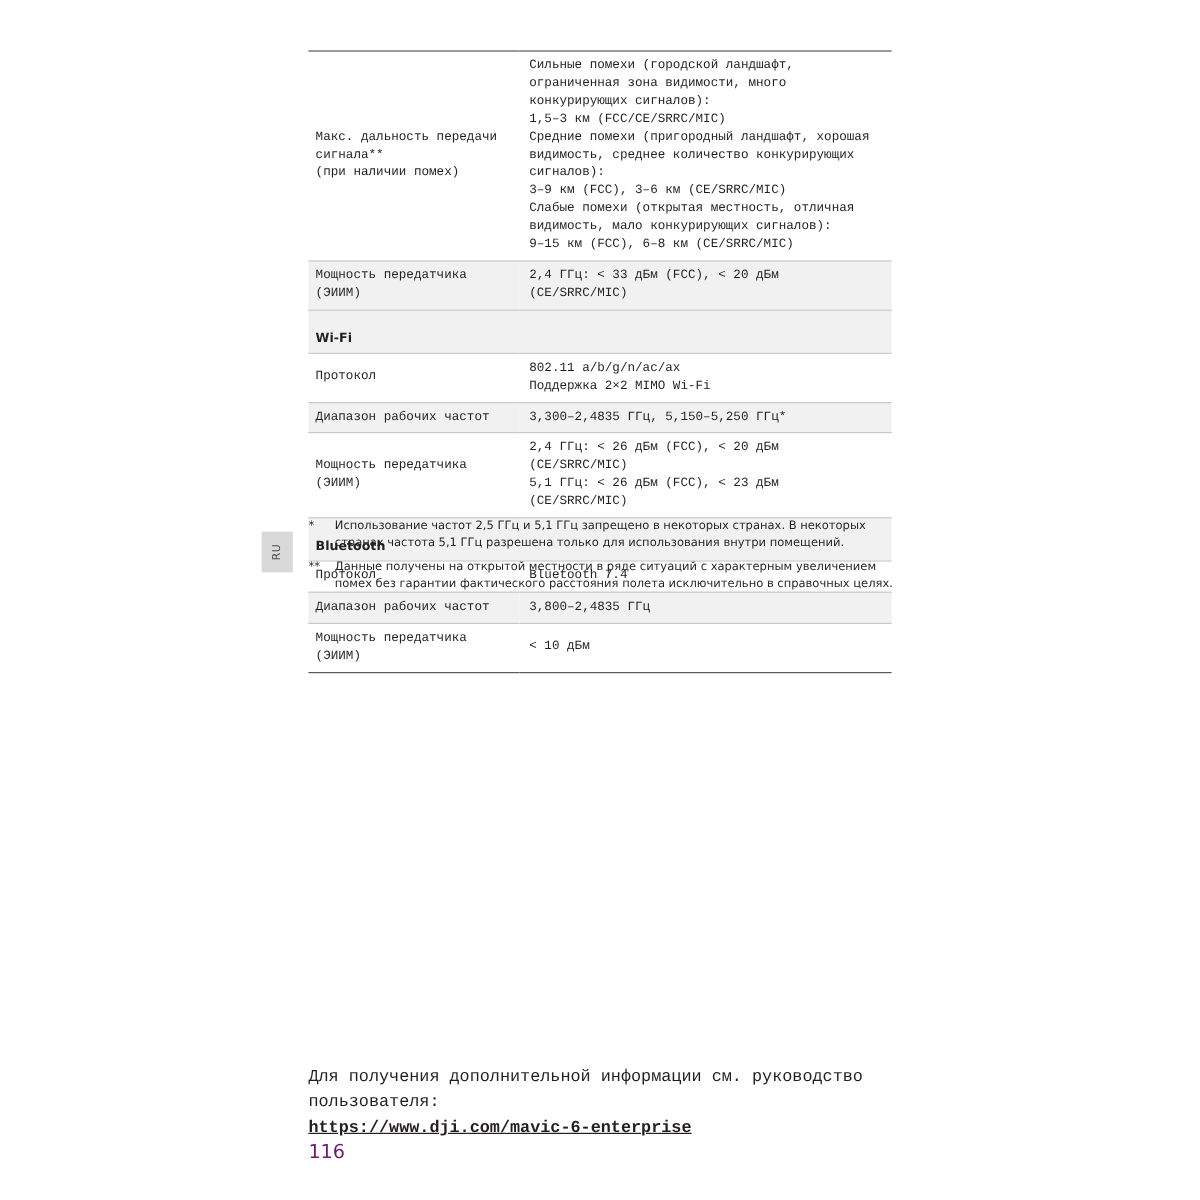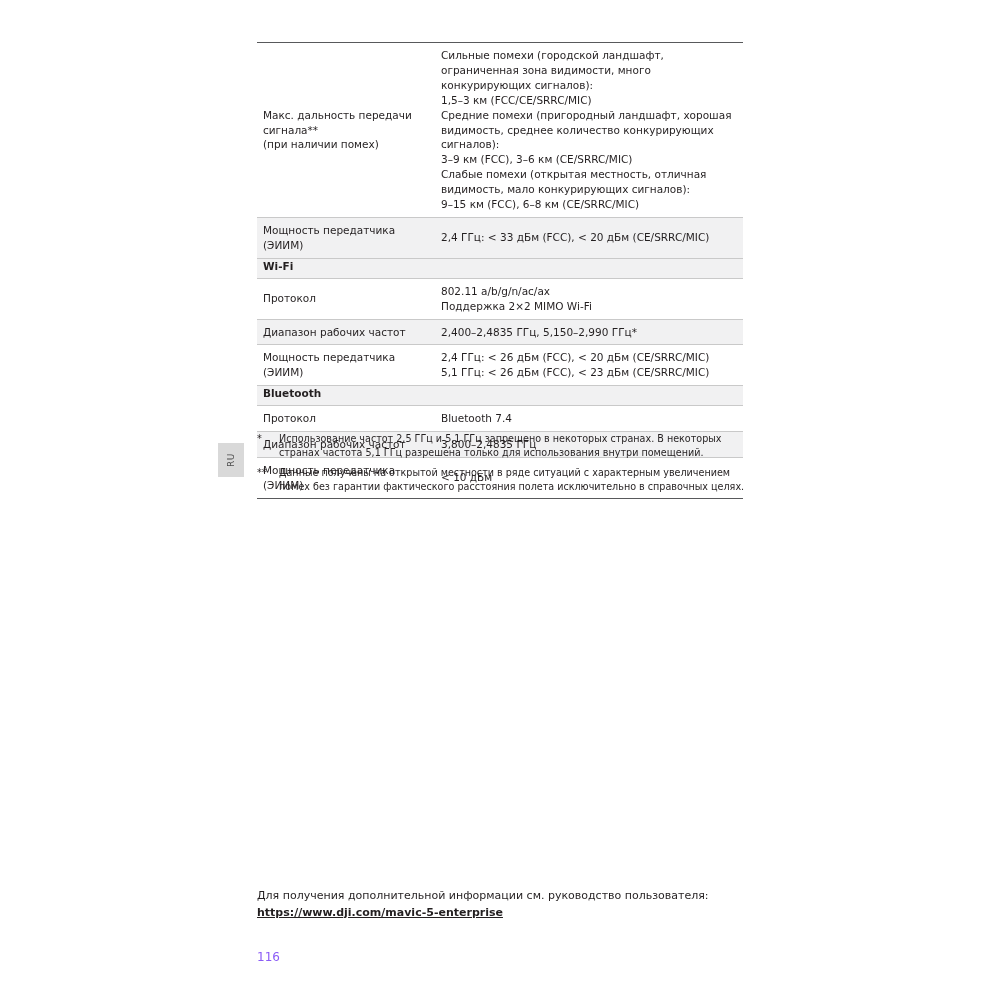--- a/index.html
+++ b/index.html
@@ -75,25 +75,25 @@
   }
   td.value {
     padding-left: 8px;
   }
   tr.shaded td {
     background: #f1f1f2;
   }
   tr.section td {
     background: #f1f1f2;
     font-weight: bold;
-    padding-top: 0;
+    padding-top: 16px;
     padding-bottom: 4px;
     font-size: 10.5px;
   }
-  .nowrapline { white-space: pre-line; }
+  .nowrapline { white-space: pre-line; font-family: Liberation Mono, monospace; }
 
   
   .footnotes {
     position: absolute;
     left: 257px;
     top: 432px;
     width: 488px;
     font-size: 9.6px;
     line-height: 1.45;
     color: #231f20;
@@ -107,41 +107,42 @@
     flex: 0 0 22px;
   }
   .fn-text { flex: 1 1 auto; }
 
   
   .bottom-block {
     position: absolute;
     left: 257px;
     top: 888px;
     width: 520px;
-    font-size: 11px;
+    font-size: 14px;
     line-height: 1.5;
     color: #231f20;
+    font-family: Liberation Mono, monospace;
   }
   .bottom-block .link {
     font-weight: bold;
     color: #231f20;
     text-decoration: underline;
     display: block;
   }
   .bottom-block .note {
     display: block;
     margin-top: 1px;
   }
 
   .page-number {
     position: absolute;
     left: 257px;
     top: 950px;
-    font-size: 12px;
-    color: #8b5cf6;
+    font-size: 16px;
+    color: #701a75;
   }
 </style>
 </head>
 <body>
 
 <div class="page">
 
   <div class="side-tab">
     <span>RU</span>
   </div>
@@ -170,21 +171,21 @@
       </tr>
 
       <tr class="rowline">
         <td class="label nowrapline">Протокол</td>
         <td class="value nowrapline">802.11 a/b/g/n/ac/ax
 Поддержка 2×2 MIMO Wi-Fi</td>
       </tr>
 
       <tr class="rowline shaded">
         <td class="label nowrapline">Диапазон рабочих частот</td>
-        <td class="value nowrapline">2,400–2,4835 ГГц, 5,150–2,990 ГГц*</td>
+        <td class="value nowrapline">3,300–2,4835 ГГц, 5,150–5,250 ГГц*</td>
       </tr>
 
       <tr class="rowline">
         <td class="label nowrapline">Мощность передатчика (ЭИИМ)</td>
         <td class="value nowrapline">2,4 ГГц: &lt; 26 дБм (FCC), &lt; 20 дБм (CE/SRRC/MIC)
 5,1 ГГц: &lt; 26 дБм (FCC), &lt; 23 дБм (CE/SRRC/MIC)</td>
       </tr>
 
       <tr class="rowline section">
         <td class="label" colspan="2">Bluetooth</td>
@@ -214,18 +215,18 @@
       <div class="fn-text">Использование частот 2,5 ГГц и 5,1 ГГц запрещено в некоторых странах. В некоторых странах частота 5,1 ГГц разрешена только для использования внутри помещений.</div>
     </div>
     <div class="footnote">
       <div class="fn-mark">**</div>
       <div class="fn-text">Данные получены на открытой местности в ряде ситуаций с характерным увеличением помех без гарантии фактического расстояния полета исключительно в справочных целях.</div>
     </div>
   </div>
 
   <div class="bottom-block">
     <span>Для получения дополнительной информации см. руководство пользователя:</span>
-    <a class="link" href="#">https://www.dji.com/mavic-5-enterprise</a>
+    <a class="link" href="#">https://www.dji.com/mavic-6-enterprise</a>
   </div>
 
   <div class="page-number">116</div>
 
 </div>
 
 </body></html>

